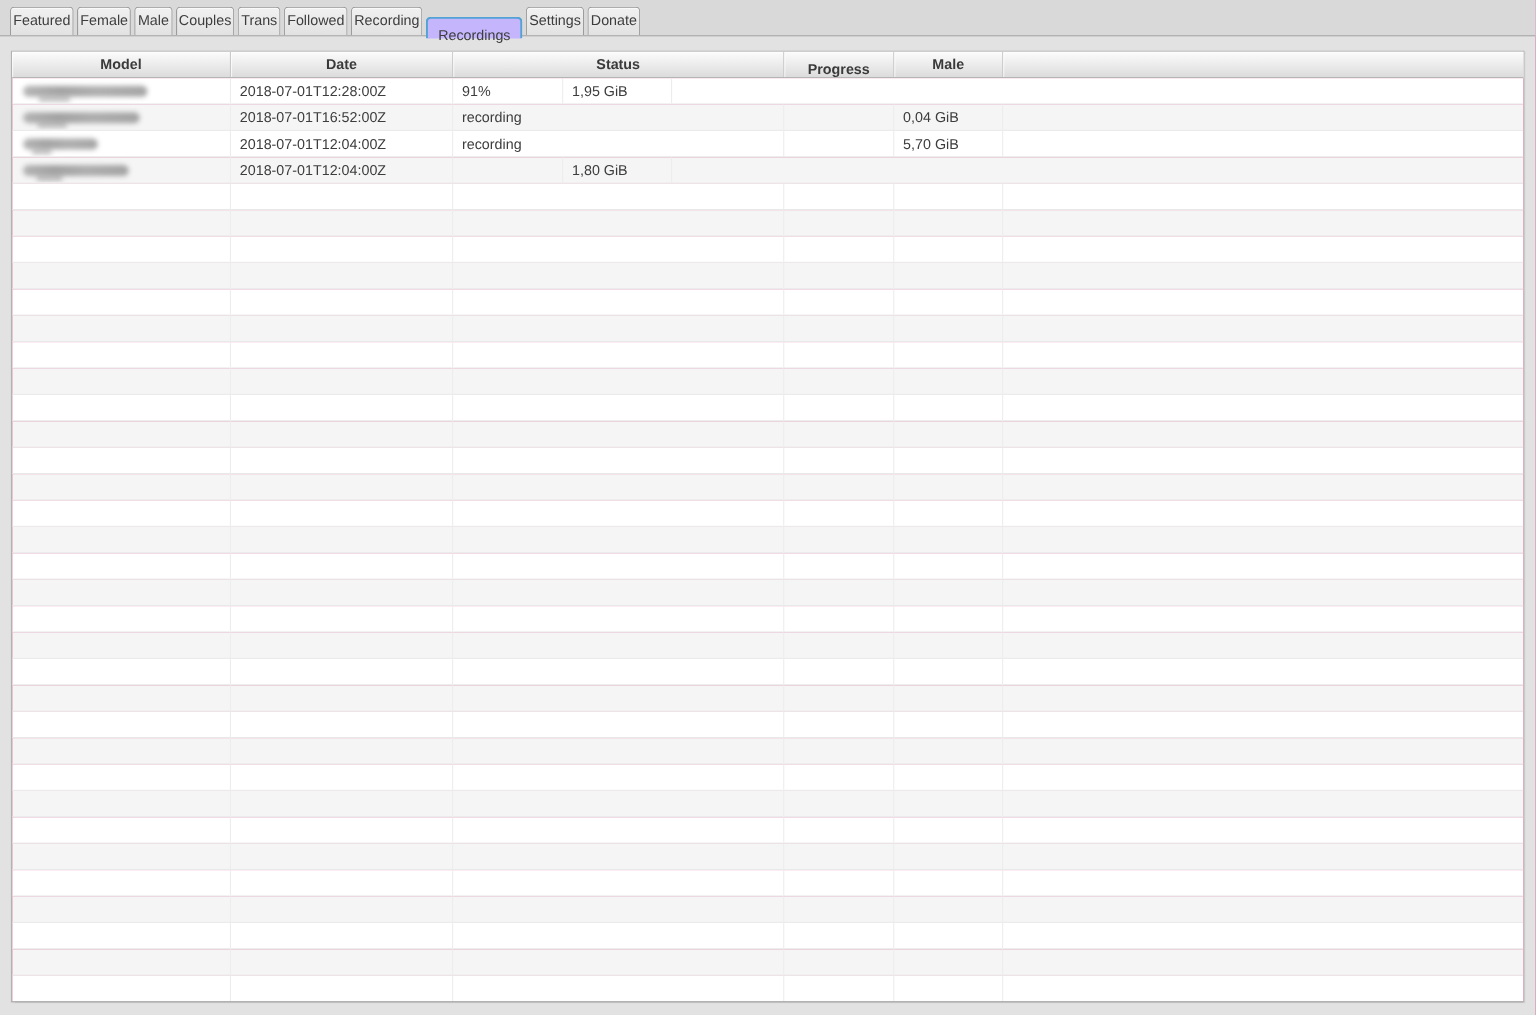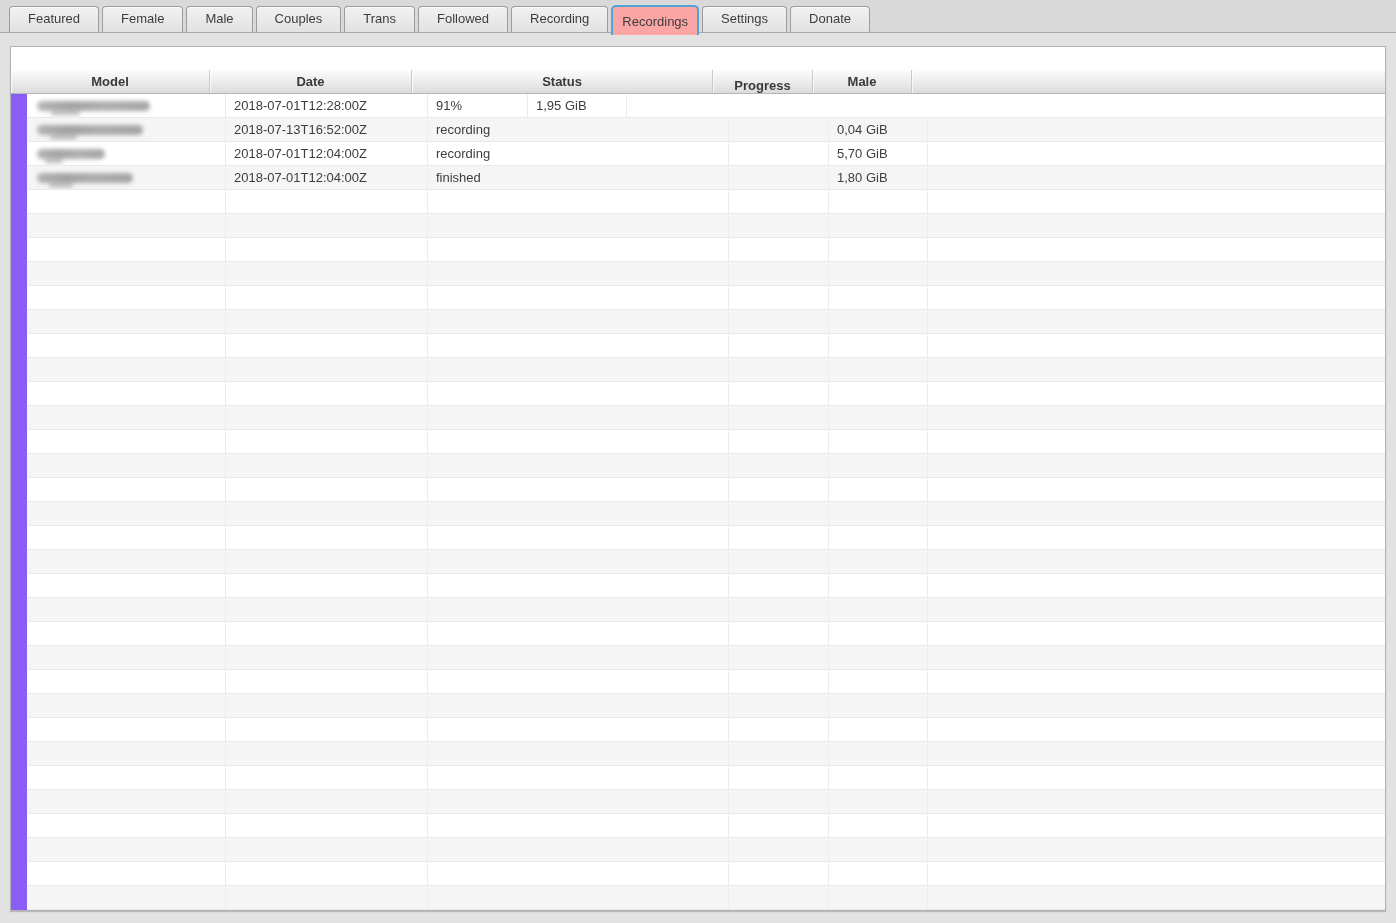--- a/index.html
+++ b/index.html
@@ -16,33 +16,33 @@
   .tabbar {
     position: absolute; top: 0; left: 0; right: 0;
     height: 33px;
     background: #d9d9d9;
     border-bottom: 1px solid #a8a8a8;
     display: flex; align-items: flex-end;
     padding-left: 9px;
   }
   .tab {
     height: 26px; line-height: 24px;
-    padding: 0 18px;
+    padding: 0 2px;
     background: linear-gradient(#f1f1f1, #e2e2e2);
     border: 1px solid #9c9c9c; border-bottom: none;
     border-radius: 4px 4px 0 0;
     margin-right: 3px;
     color: #3d3d3d;
     white-space: nowrap;
     cursor: default;
     box-shadow: inset 0 1px 0 #fbfbfb;
   }
   .tab.active {
-    height: 30px; line-height: 29px;
-    background: #fca5a5;
+    height: 20px; line-height: 29px;
+    background: #c4b5fd;
     border: 2px solid #52a2d3; border-bottom: none;
     border-radius: 5px 5px 0 0;
     padding: 0 9px;
     position: relative; z-index: 2;
     margin-bottom: -3px;
     box-shadow: none;
   }
 
   
   .table-wrap {
@@ -51,32 +51,31 @@
     border: 1px solid #b2b2b2;
     box-shadow: 0 1px 1px rgba(0,0,0,0.18);
     overflow: hidden;
     display: flex; flex-direction: column;
   }
   .thead {
     display: flex;
     height: 24px; flex: 0 0 24px;
     background: linear-gradient(#fcfcfc, #dcdcdc);
     border-bottom: 1px solid #b5b5b5;
-    margin-top: 23px;
   }
   .th {
     display: flex; align-items: center; justify-content: center;
     font-weight: bold; color: #3a3a3a;
     border-right: 1px solid #c9c9c9;
     box-shadow: inset 1px 1px 0 rgba(255,255,255,0.7);
     overflow: hidden; white-space: nowrap;
   }
   .th:last-child { border-right: none; }
 
-  .tbody { flex: 1 1 auto; background: #8b5cf6; overflow: hidden; padding-left: 16px; }
+  .tbody { flex: 1 1 auto; background: #be185d; overflow: hidden; }
   .tr {
     display: flex; height: 24px;
     border-bottom: 1px solid #e9e9e9;
     background: #ffffff;
   }
   .tr:nth-child(even) { background: #f5f5f5; }
   .td {
     line-height: 23px;
     padding: 0 0 0 8px;
     border-right: 1px solid #ededed;
@@ -160,42 +159,41 @@
           </div>
     <div class="td c1">2018-07-01T12:28:00Z</div>
     <div class="td c3">91%</div>
     <div class="td c4">1,95 GiB</div>
     <div class="td c5"></div>
   </div>
         <div class="tr">
     <div class="td c0">
             <span class="blur" style="width: 106px;"></span>
           </div>
-    <div class="td c1">2018-07-13T16:52:00Z</div>
+    <div class="td c1">2018-07-01T16:52:00Z</div>
     <div class="td c2">recording</div>
     <div class="td c3"></div>
     <div class="td c4">0,04 GiB</div>
     <div class="td c5"></div>
   </div>
         <div class="tr">
     <div class="td c0">
             <span class="blur" style="width: 68px;"></span>
           </div>
     <div class="td c1">2018-07-01T12:04:00Z</div>
     <div class="td c2">recording</div>
     <div class="td c3"></div>
     <div class="td c4">5,70 GiB</div>
     <div class="td c5"></div>
   </div>
         <div class="tr">
     <div class="td c0">
             <span class="blur" style="width: 96px;"></span>
           </div>
     <div class="td c1">2018-07-01T12:04:00Z</div>
-    <div class="td c2">finished</div>
     <div class="td c3"></div>
     <div class="td c4">1,80 GiB</div>
     <div class="td c5"></div>
   </div>
         <div class="tr">
     <div class="td c0"></div>
     <div class="td c1"></div>
     <div class="td c2"></div>
     <div class="td c3"></div>
     <div class="td c4"></div>

